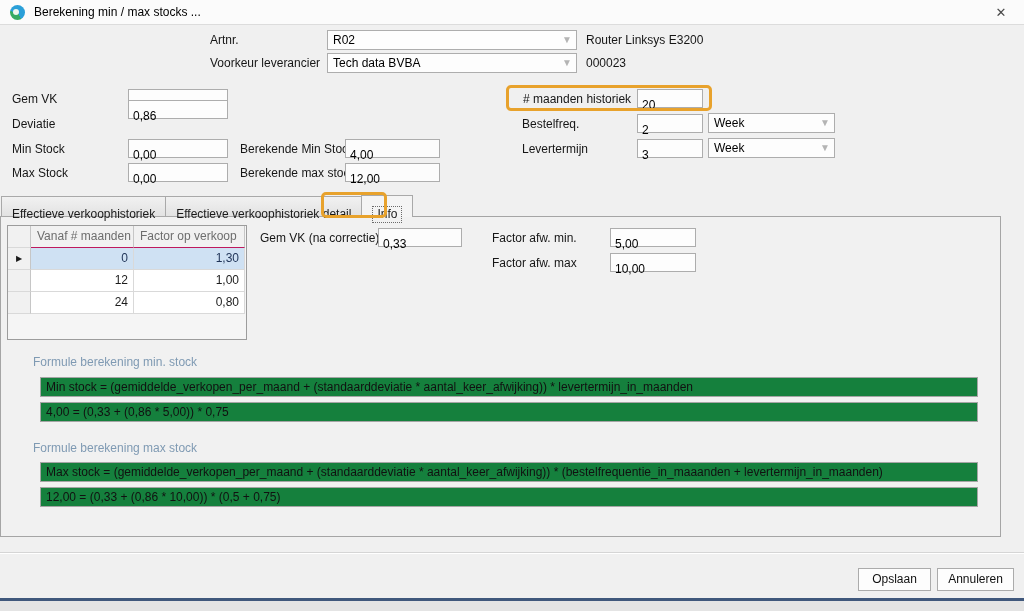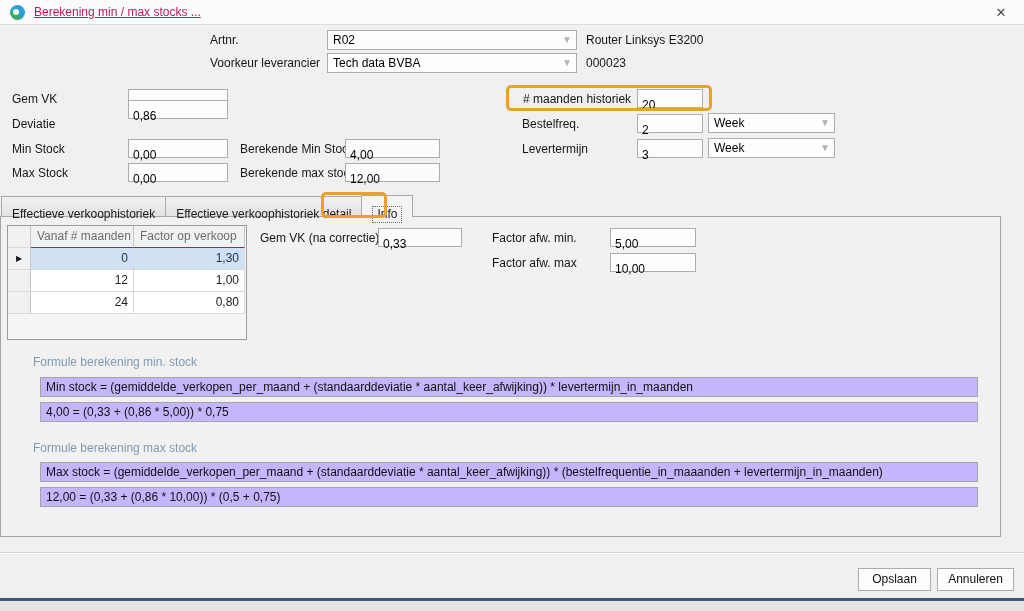--- a/index.html
+++ b/index.html
@@ -5,21 +5,21 @@
   * { box-sizing: border-box; margin: 0; padding: 0; }
   body { font-family: "Liberation Sans", sans-serif; }
   .desktop { position: relative; width: 1024px; height: 611px; background: #e4e4e4; overflow: hidden; }
   .window { position: absolute; left: 0; top: 0; width: 1024px; height: 601px; background: #f0f0f0; border-bottom: 3px solid #40587c; }
 
   
   .titlebar { position: absolute; left: 0; top: 0; width: 100%; height: 25px; background: #fbfbfb; border-bottom: 1px solid #dcdcdc; }
   .app-icon { position: absolute; left: 10px; top: 5px; width: 15px; height: 15px; border-radius: 50%;
               background: conic-gradient(from 150deg, #35ab63 0deg 130deg, #2a9fd8 130deg 360deg); }
   .app-icon::after { content: ""; position: absolute; left: 3px; top: 4px; width: 6px; height: 6px; border-radius: 50%; background: #eef7ee; }
-  .title-text { position: absolute; left: 34px; top: 0; line-height: 25px; font-size: 12px; color: #be185d; text-decoration: underline; }
+  .title-text { position: absolute; left: 34px; top: 0; line-height: 25px; font-size: 12px; color: #000000; }
   .close-btn { position: absolute; right: 12px; top: 0; width: 22px; line-height: 25px; text-align: center; font-size: 13px; color: #4a4a4a; cursor: pointer; }
 
   
   .lbl { position: absolute; font-size: 12px; color: #161616; height: 19px; line-height: 19px; white-space: nowrap; }
   .txt { position: absolute; font-size: 12px; color: #161616; height: 19px; line-height: 19px; white-space: nowrap; }
   .fld { position: absolute; height: 19px; background: #fdfdfd; border: 1px solid #adadad; font-size: 12px; line-height: 17px; text-align: left; padding: 7px 4px; white-space: nowrap; }
   .fld.readonly { background: #fcfcfc; }
   .combo { position: absolute; height: 20px; background: #fdfdfd; border: 1px solid #adadad; font-size: 12px; line-height: 18px; padding: 0 18px 4px 5px; white-space: nowrap; }
   .combo .arr { position: absolute; right: 4px; top: 0; line-height: 18px; color: #b4b4b4; font-size: 10px; }
 
@@ -35,21 +35,21 @@
   
   .grid { position: absolute; left: 7px; top: 225px; width: 240px; height: 115px; border: 1px solid #9c9c9c; background: #f5f5f5; overflow: hidden; }
   .grid-row { display: flex; height: 22px; }
   .g-ind { width: 23px; background: #f1f1f1; border-right: 1px solid #c6c6c6; border-bottom: 1px solid #d9d9d9; font-size: 8px; color: #1a1a1a; text-align: center; line-height: 21px; }
   .g-c1 { width: 103px; } .g-c2 { width: 111px; }
   .g-head { background: #f1f1f1; color: #6d6d6d; font-size: 12px; line-height: 21px; padding-left: 6px; border-right: 1px solid #c6c6c6; border-bottom: 1px solid #be185d; white-space: nowrap; overflow: hidden; }
   .g-cell { background: #ffffff; color: #1c1c1c; font-size: 12px; line-height: 21px; text-align: right; padding-right: 5px; border-right: 1px solid #d9d9d9; border-bottom: 1px solid #d9d9d9; }
   .grid-row.selected .g-cell { background: #cfe1f3; color: #1e3256; }
 
   .section-title { position: absolute; font-size: 12px; color: #7f9ab3; white-space: nowrap; }
-  .formula-box { position: absolute; left: 40px; width: 938px; height: 20px; border: 1px solid #a5a5a5; background: #c4b5fd; font-size: 12px; color: #111; line-height: 18px; padding: 0 5px; white-space: nowrap; overflow: hidden; }
+  .formula-box { position: absolute; left: 40px; width: 938px; height: 20px; border: 1px solid #a5a5a5; background: #15803d; font-size: 12px; color: #111; line-height: 18px; padding: 0 5px; white-space: nowrap; overflow: hidden; }
 
   .separator { position: absolute; left: 0; top: 552px; width: 1024px; height: 2px; border-top: 1px solid #d5d5d5; background: #ffffff; }
   .btn { position: absolute; height: 23px; background: #fdfdfd; border: 1px solid #ababab; font-size: 12px; color: #111; text-align: center; line-height: 21px; cursor: pointer; }
 </style>
 </head>
 <body>
 
 <div class="desktop">
   <div class="window">
 

